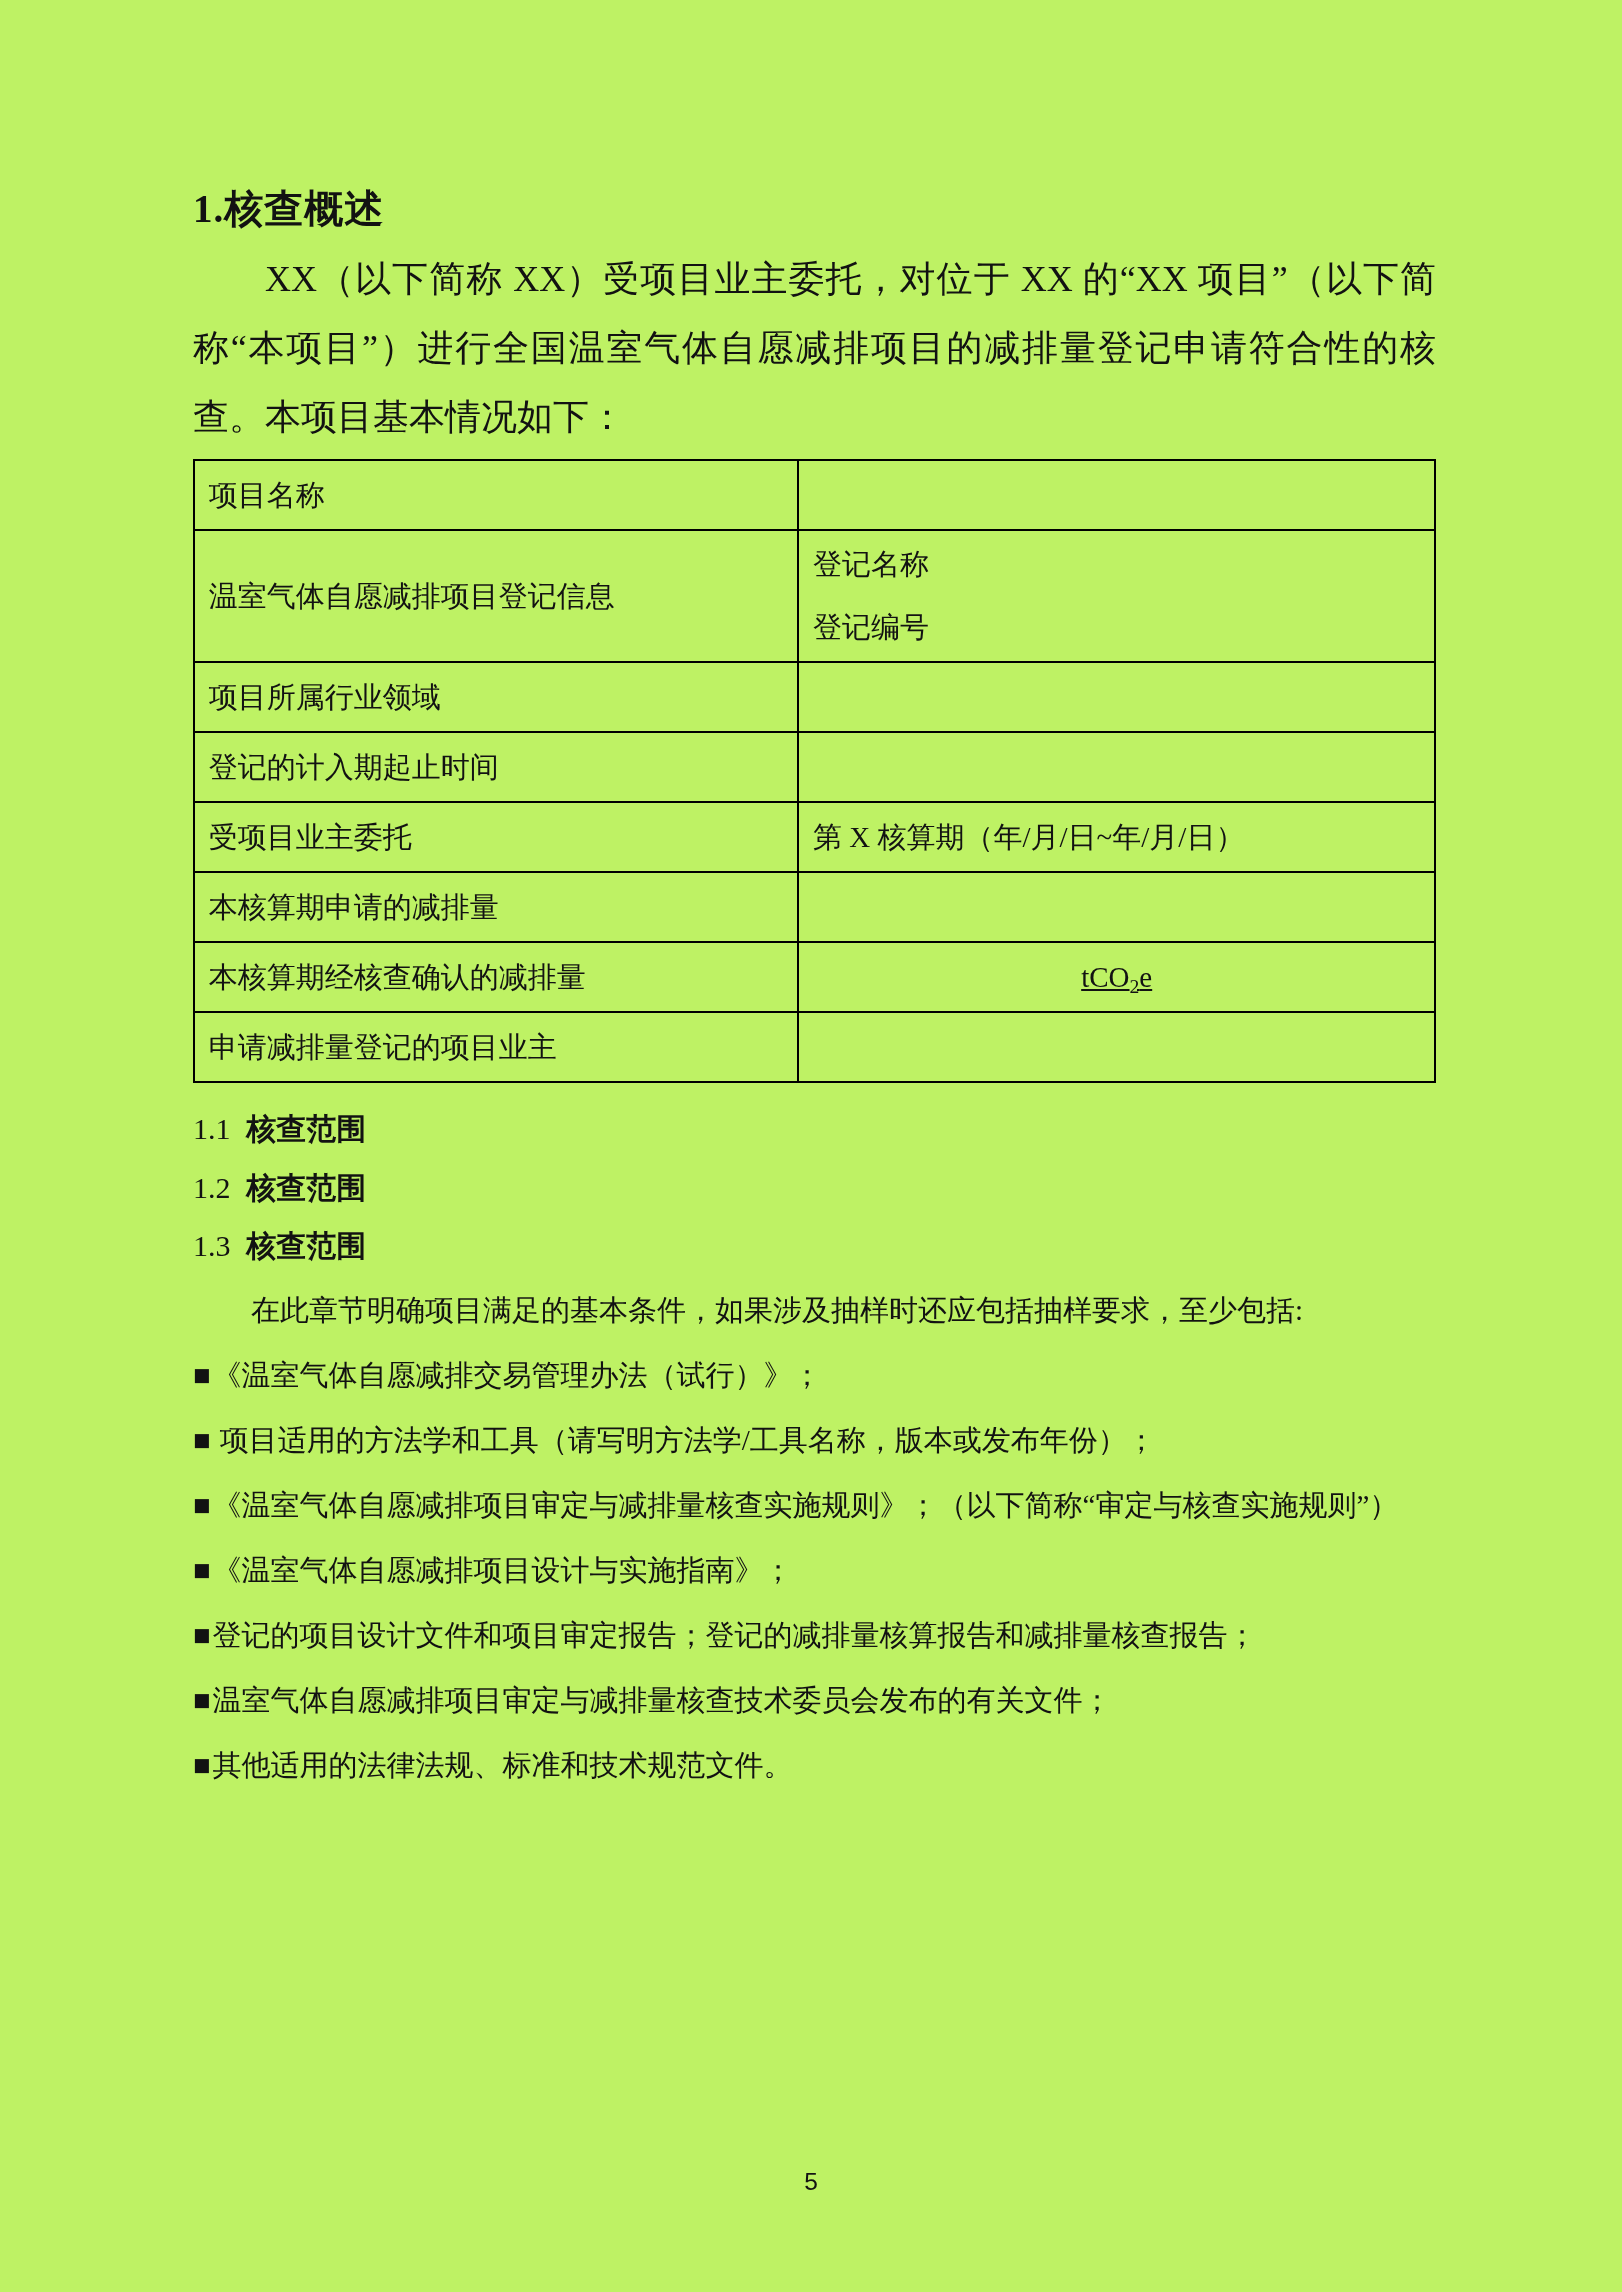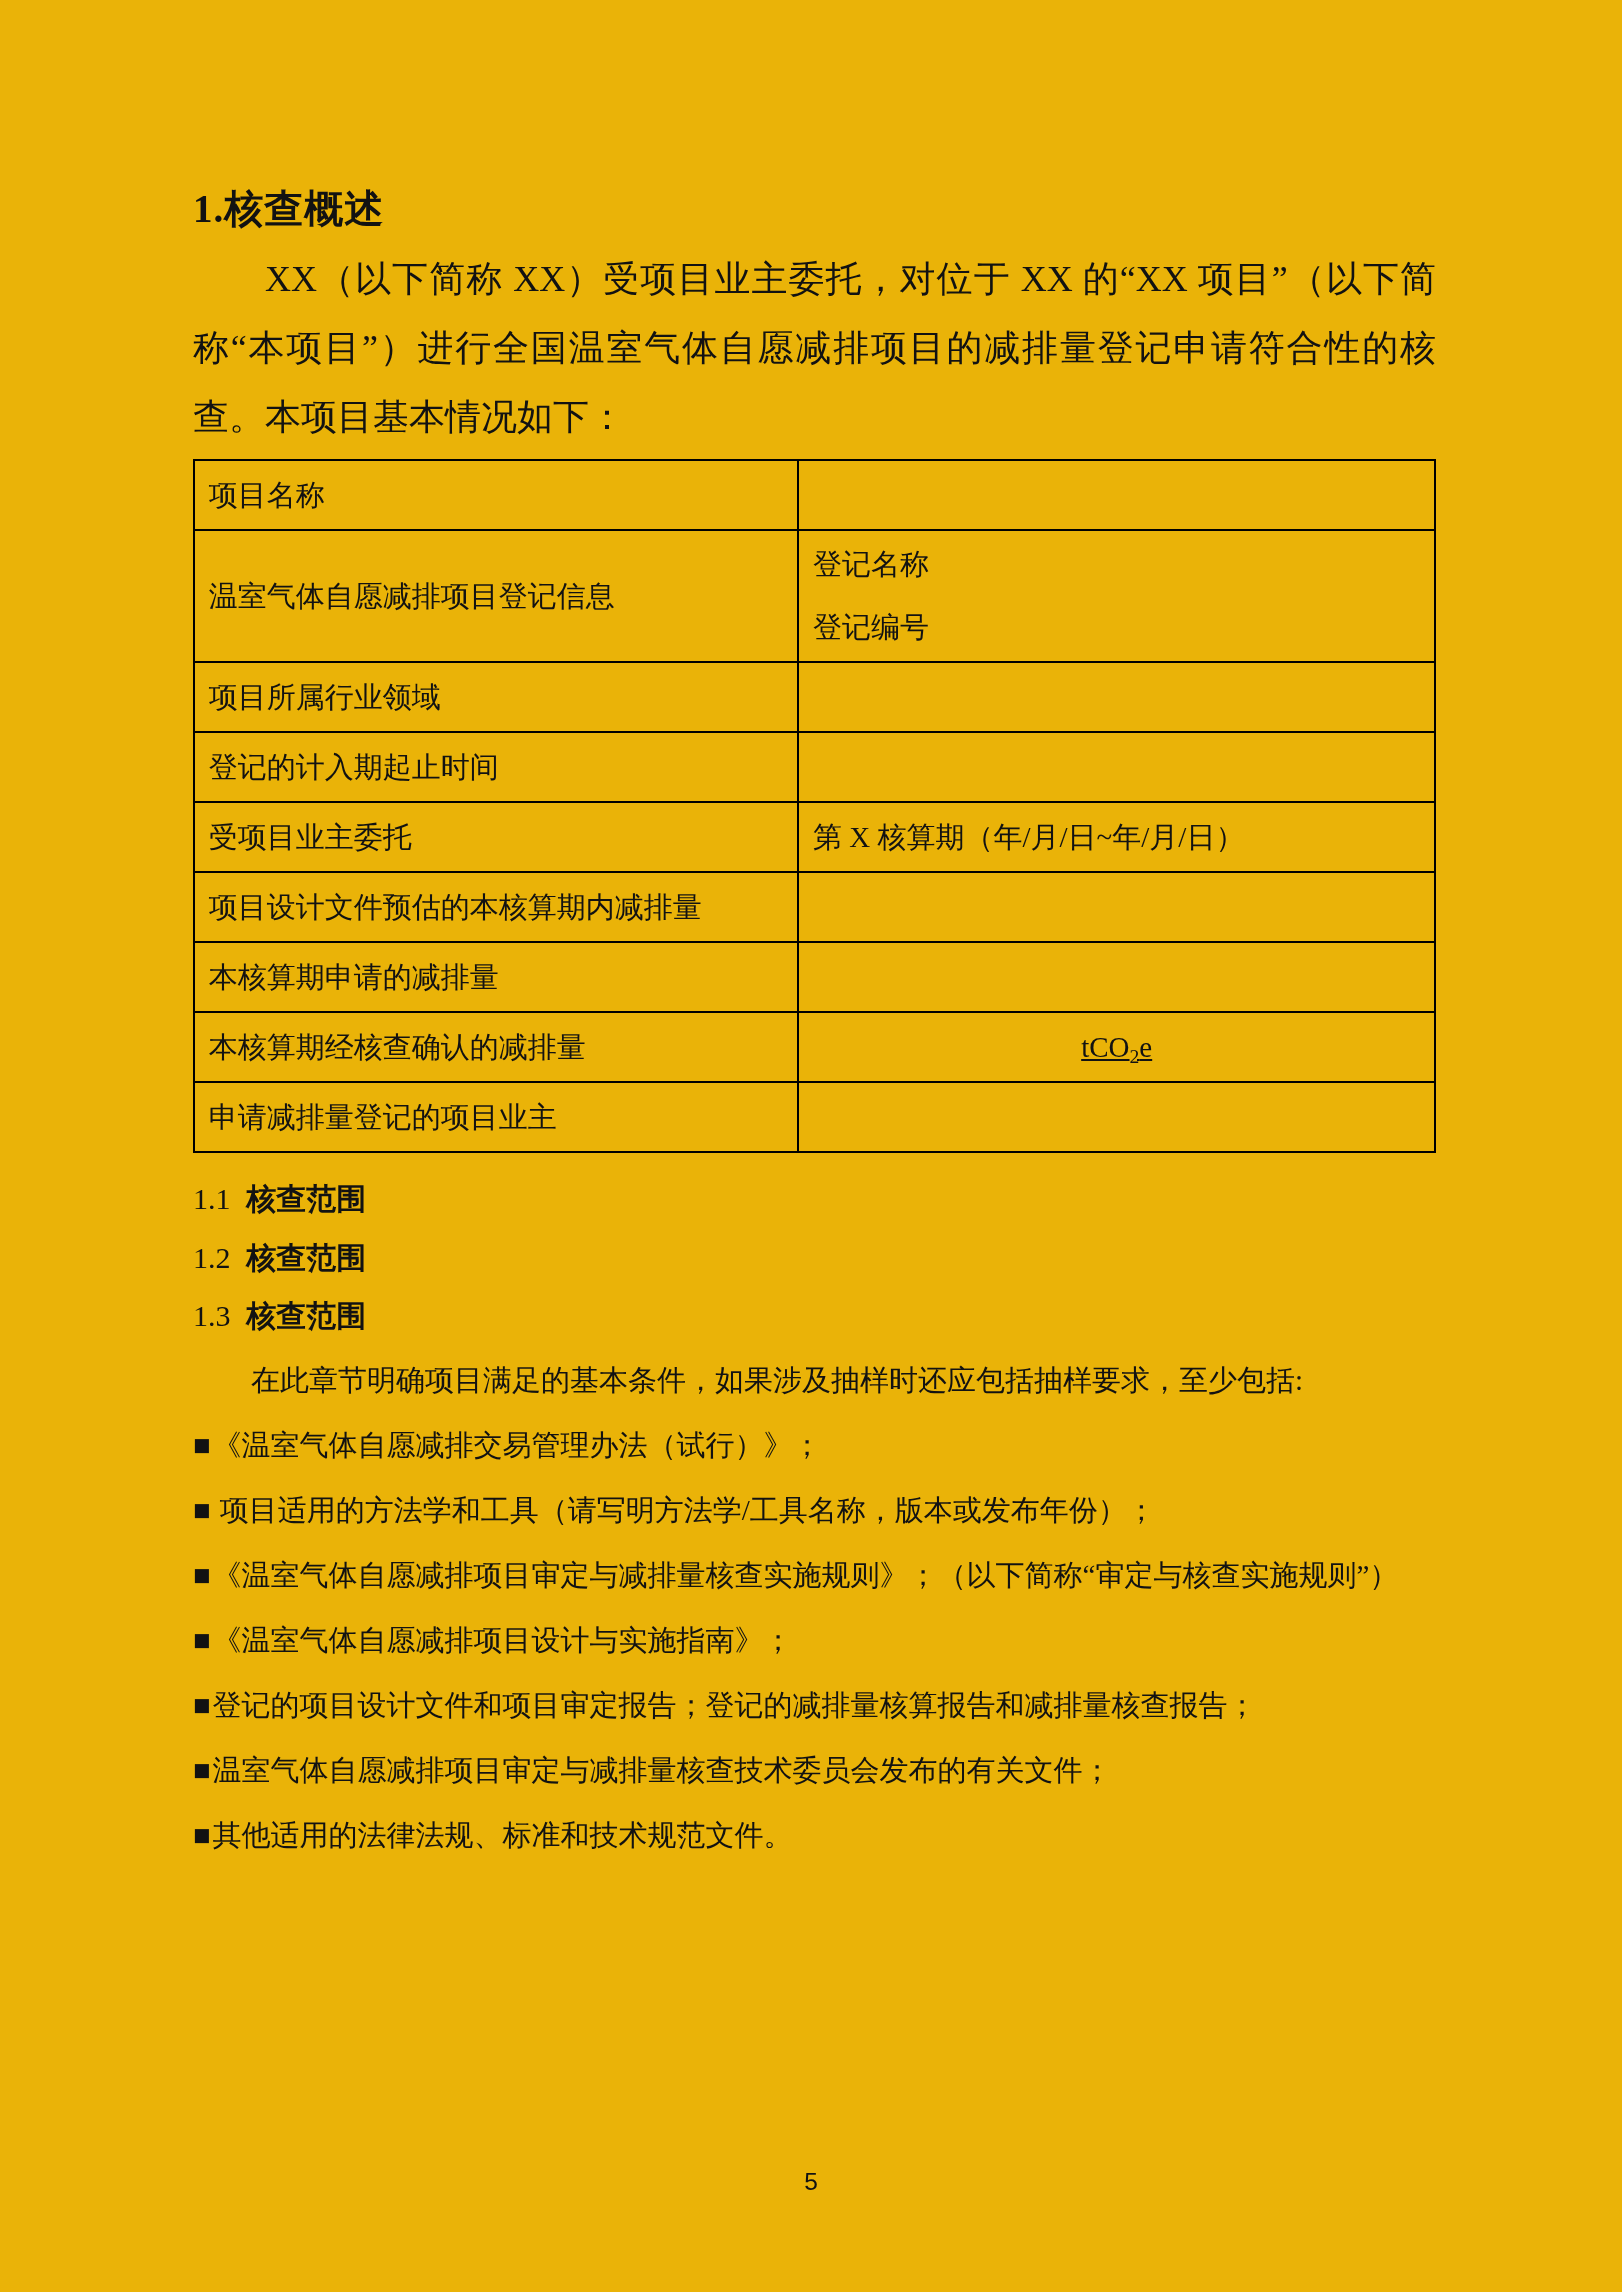--- a/index.html
+++ b/index.html
@@ -1,20 +1,20 @@
 <!DOCTYPE html>
 <html lang="zh"><head>
 <meta charset="utf-8">
 <style>
   html,body { margin:0; padding:0; background:#9a9a9a; }
   .page {
     position:relative;
     width:1622px; height:2293px;
     margin:0 auto;
-    background:#eab308;
+    background:#bef264;
     color:#121212;
     box-sizing:border-box;
     padding:186px 186px 0 193px;
     font-family:"Liberation Serif","DejaVu Serif",serif;
     overflow:hidden;
   }
   
   h1.doc-title {
     margin:0 0 13.7px 0;
     font-size:39px;
@@ -130,24 +130,20 @@
       </tr>
       <tr>
         <td>登记的计入期起止时间</td>
         <td></td>
       </tr>
       <tr>
         <td>受项目业主委托</td>
         <td>第 X 核算期（年/月/日~年/月/日）</td>
       </tr>
       <tr>
-        <td>项目设计文件预估的本核算期内减排量</td>
-        <td></td>
-      </tr>
-      <tr>
         <td>本核算期申请的减排量</td>
         <td></td>
       </tr>
       <tr>
         <td>本核算期经核查确认的减排量</td>
         <td class="center"><span>tCO</span><sub class="sub2">2</sub><span>e</span></td>
       </tr>
       <tr>
         <td>申请减排量登记的项目业主</td>
         <td></td>

